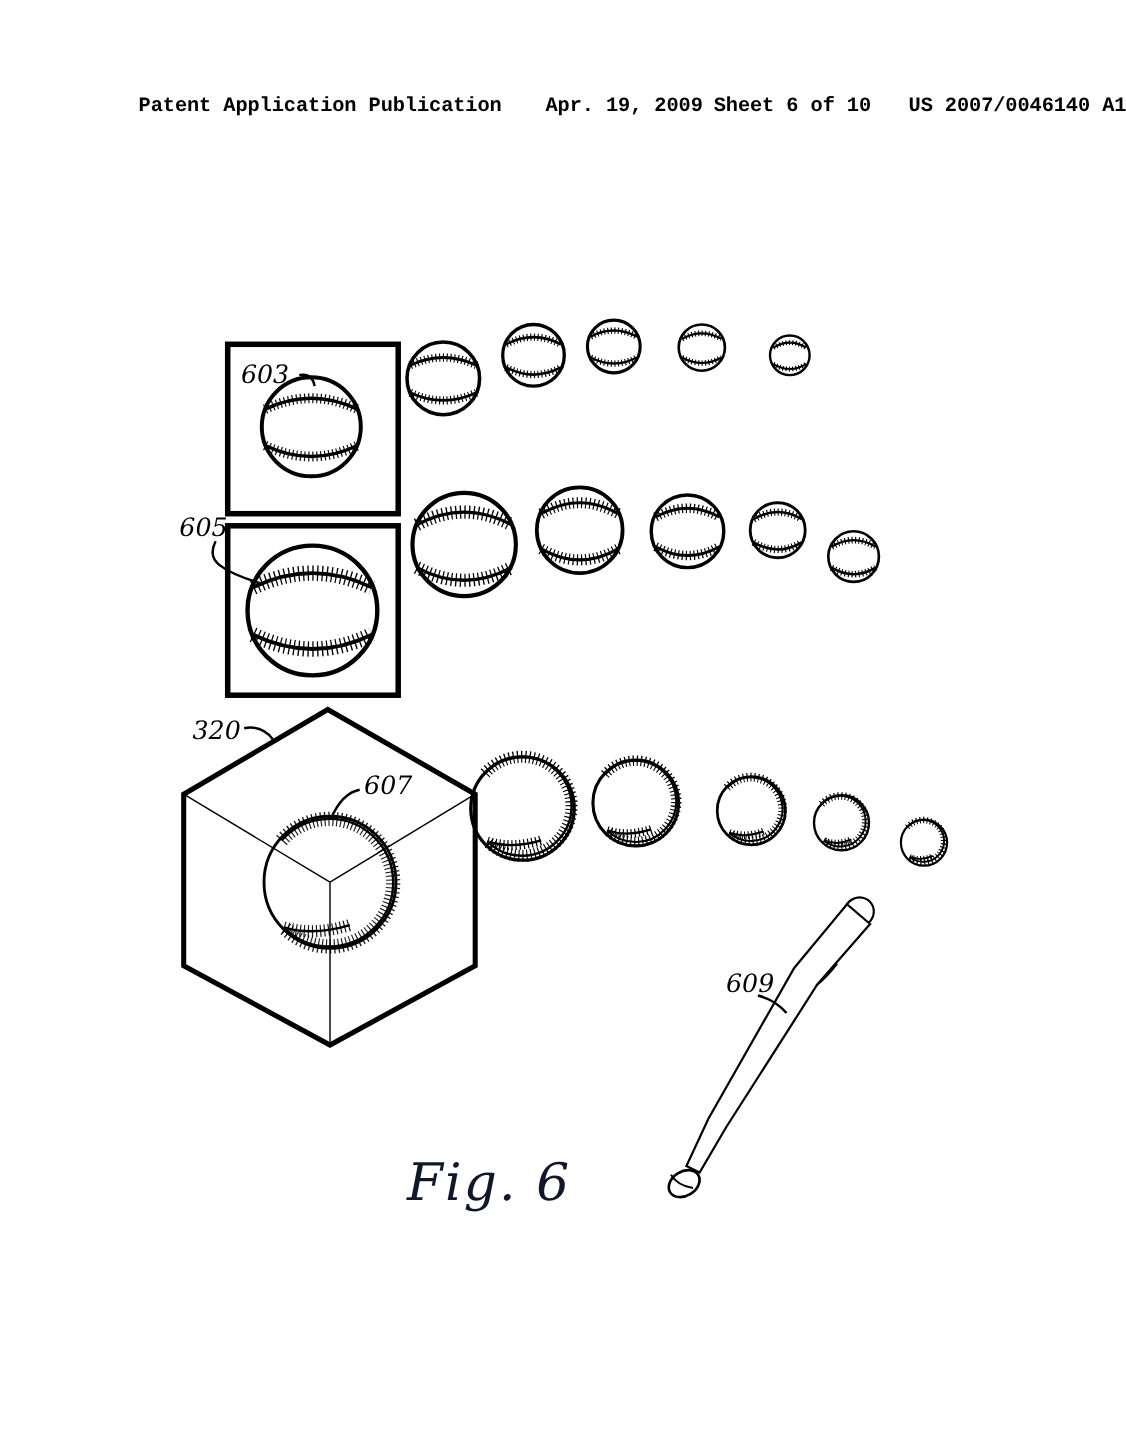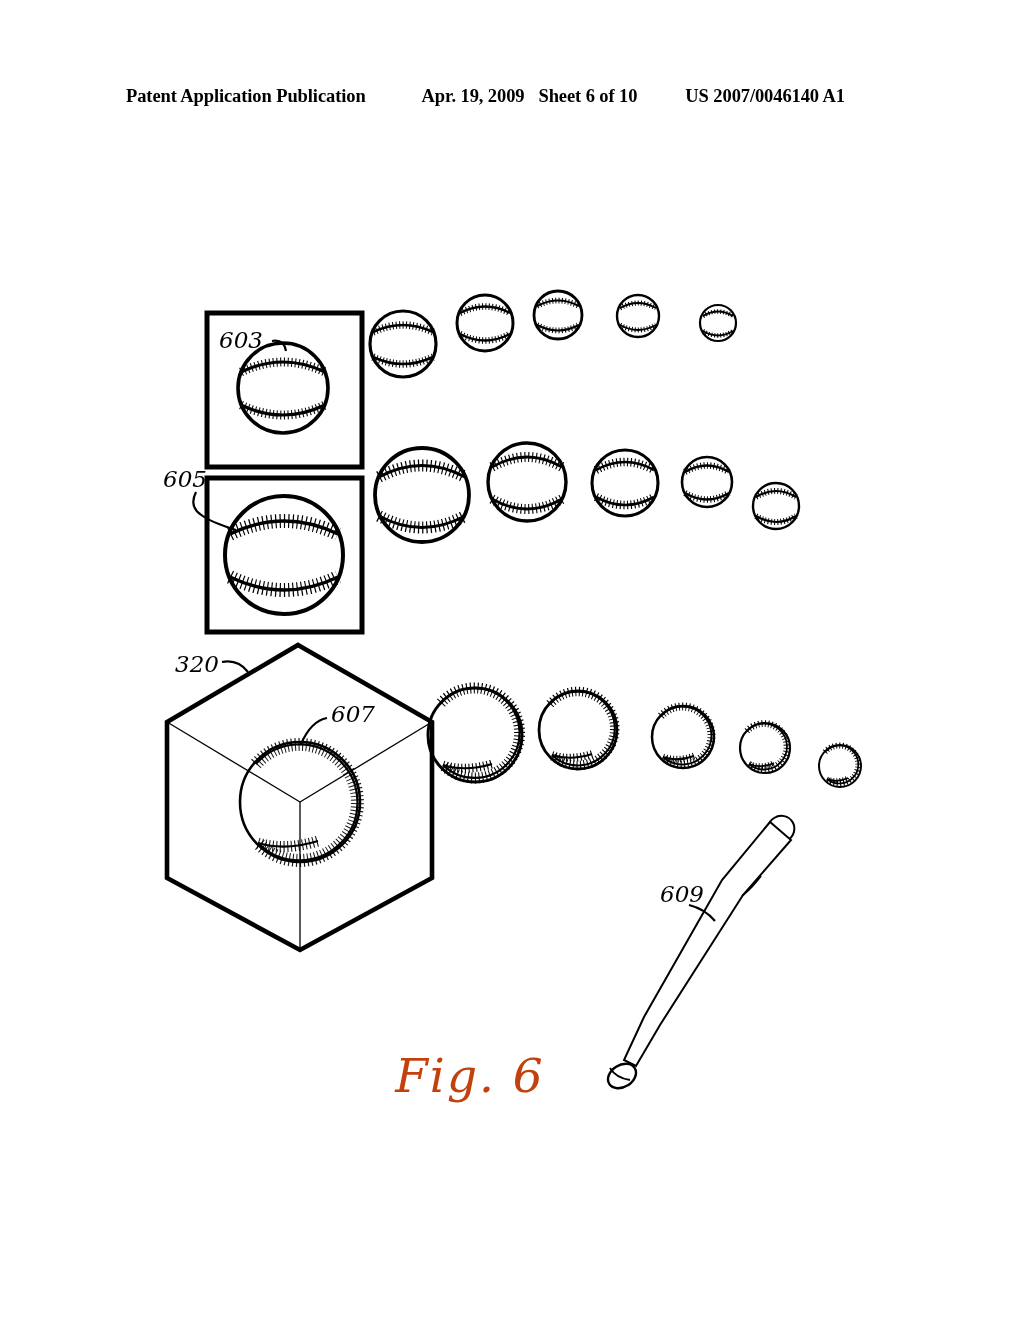--- a/index.html
+++ b/index.html
@@ -29,21 +29,21 @@
     left: 0;
     top: 86px;
     width: 1024px;
     height: 28px;
     display: flex;
     flex-direction: row;
     align-items: baseline;
     justify-content: flex-start;
     padding-left: 126px;
     box-sizing: border-box;
-    font-family: Liberation Serif, serif;
+    font-family: Liberation Mono, monospace;
     font-weight: bold;
     font-size: 18.5px;
     letter-spacing: -0.1px;
     white-space: nowrap;
   }
   #header .h-pub   { margin-right: 0; }
   #header .h-gap1  { display:inline-block; width: 56px; }
   #header .h-date  { }
   #header .h-gap2  { display:inline-block; width: 14px; }
   #header .h-sheet { }
@@ -63,22 +63,22 @@
     position: absolute;
     left: 370px;
     top: 1043px;
     width: 200px;
     height: 70px;
     font-family: "DejaVu Serif", serif;
     font-style: italic;
     font-size: 47px;
     font-weight: 500;
     letter-spacing: 2px;
-    color: #c2410c;
-    text-align: center;
+    color: #0f172a;
+    text-align: left;
     line-height: 66px;
     user-select: none;
   }
   
   .ref-label {
     font-family: "DejaVu Serif", serif;
     font-style: italic;
     font-size: 23px;
     fill: #000;
   }

